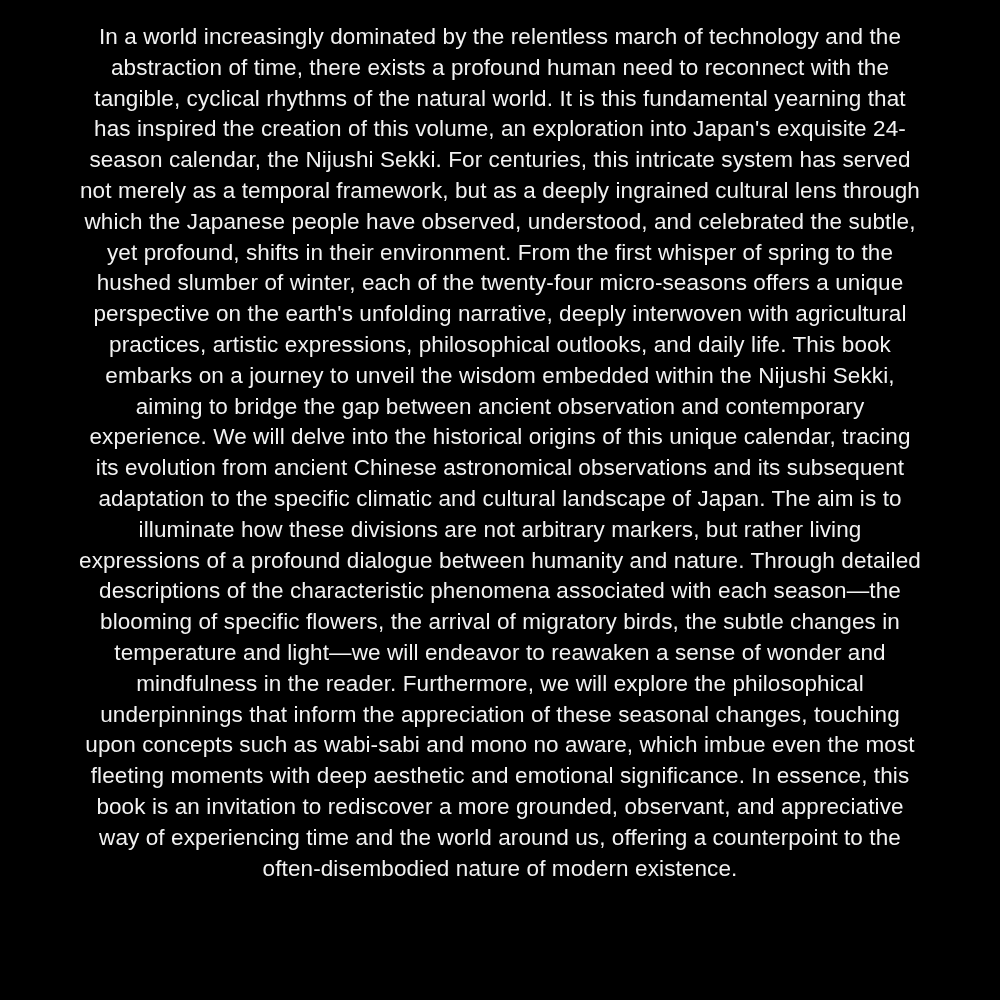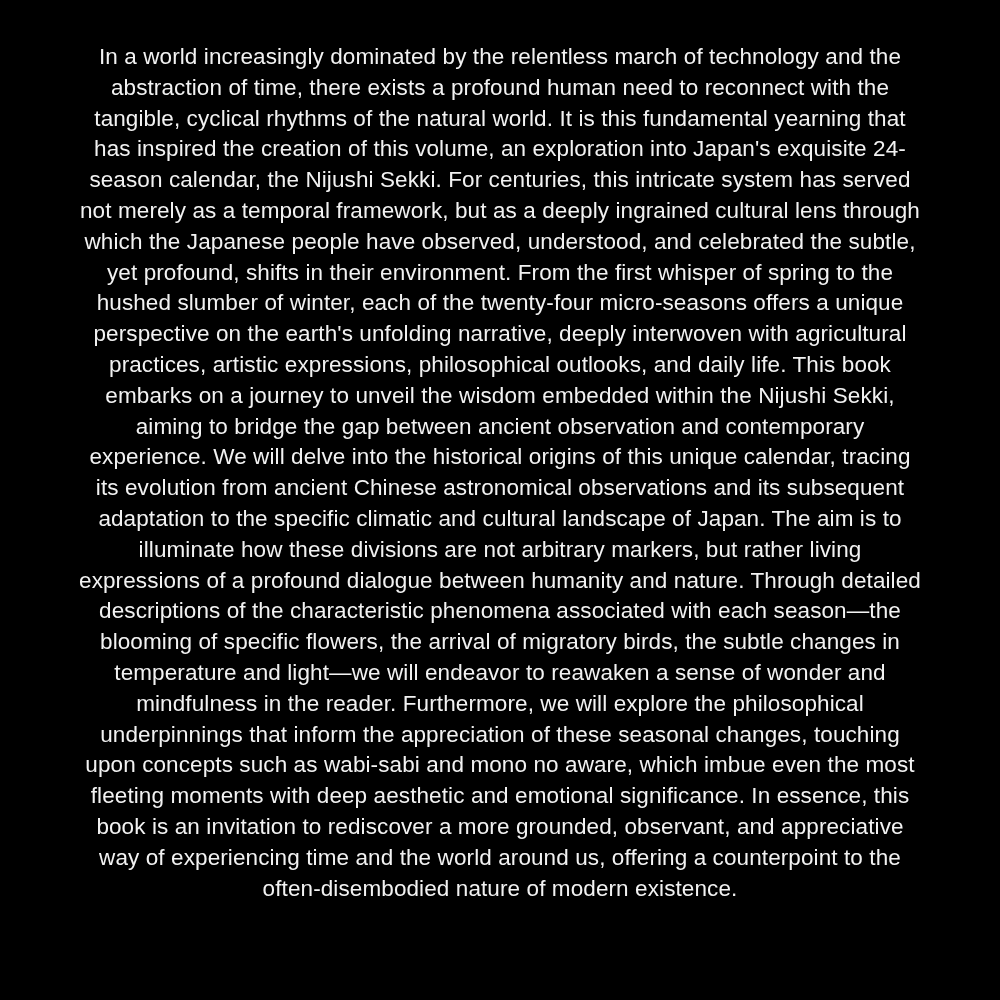--- a/index.html
+++ b/index.html
@@ -12,21 +12,21 @@
     width: 1000px;
     height: 1000px;
     background: #000000;
     overflow: hidden;
     display: flex;
     justify-content: center;
     align-items: flex-start;
   }
   .preface {
     width: 848px;
-    margin-top: 42px;
+    margin-top: 22px;
     font-family: "Liberation Sans", sans-serif;
     font-size: 22.5px;
     font-weight: 400;
     line-height: 30.8px;
     letter-spacing: 0.1px;
     color: #f2f2f2;
     text-align: center;
   }
 </style>
 </head>

